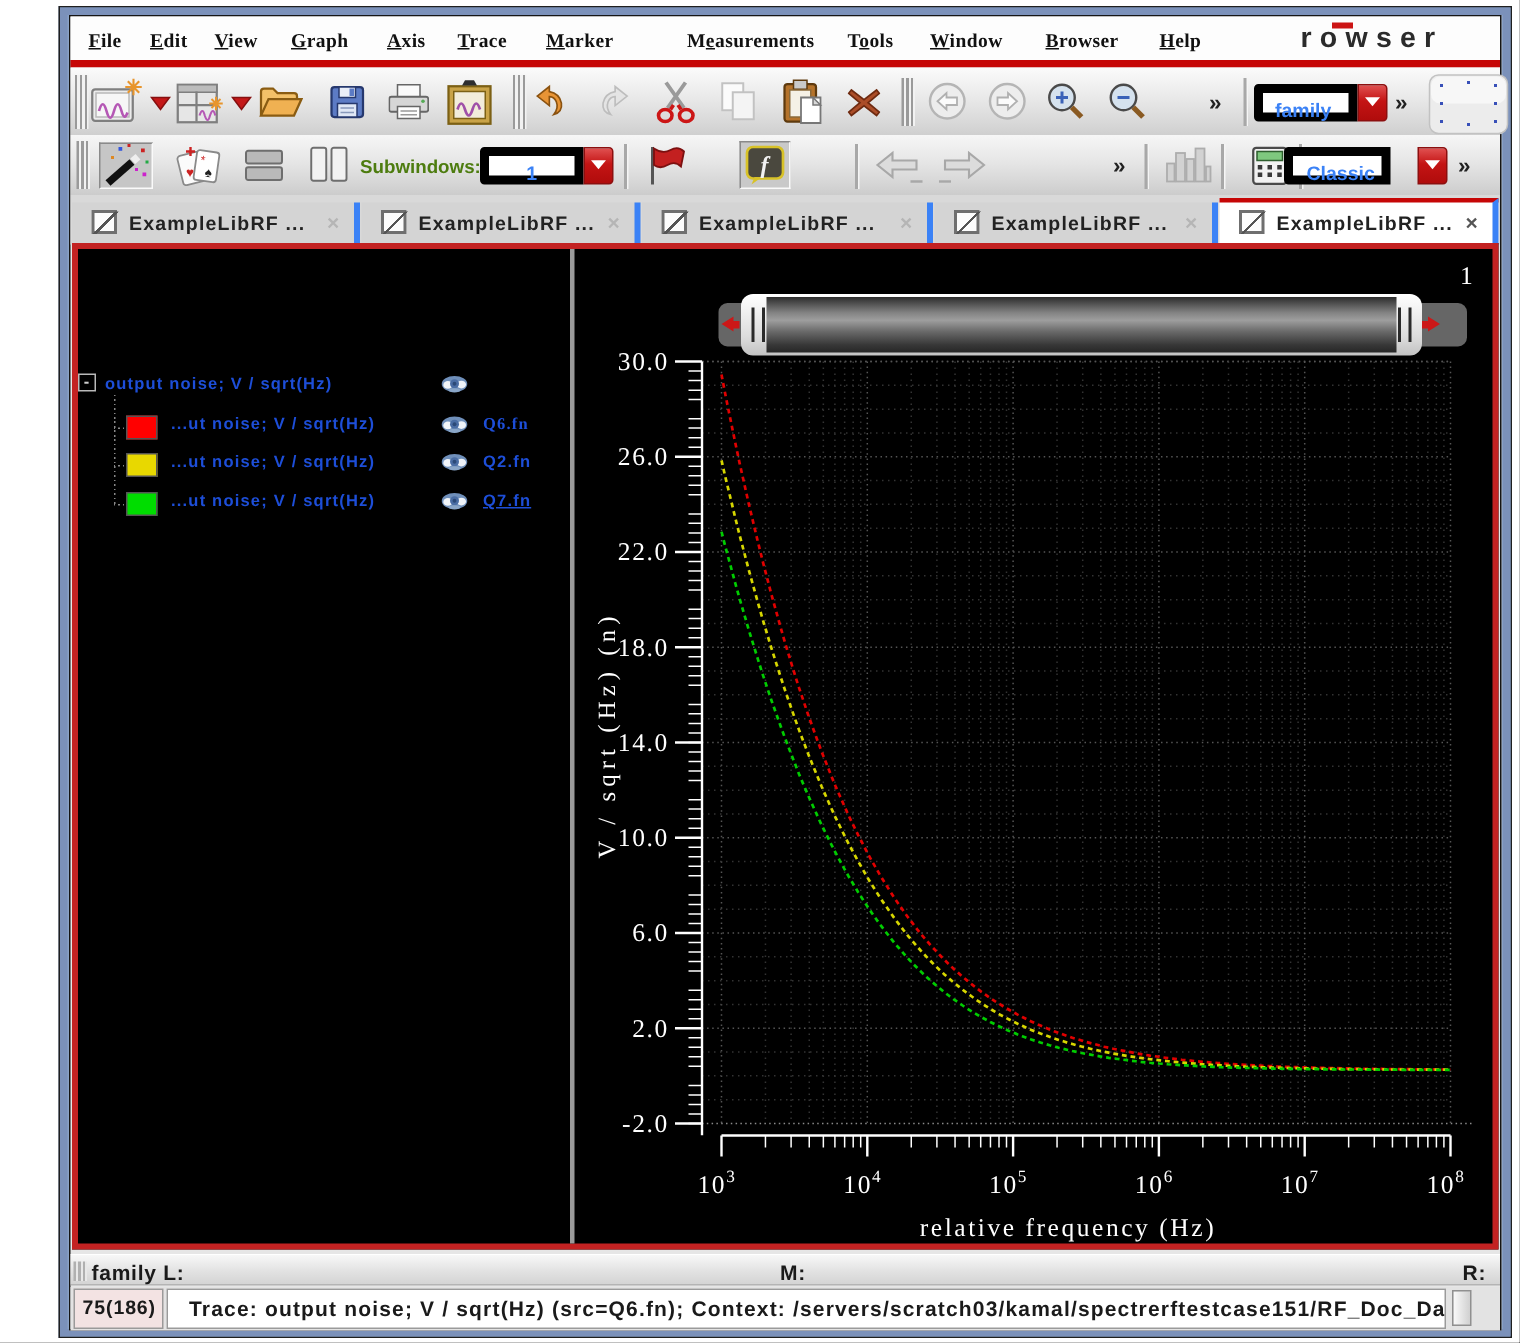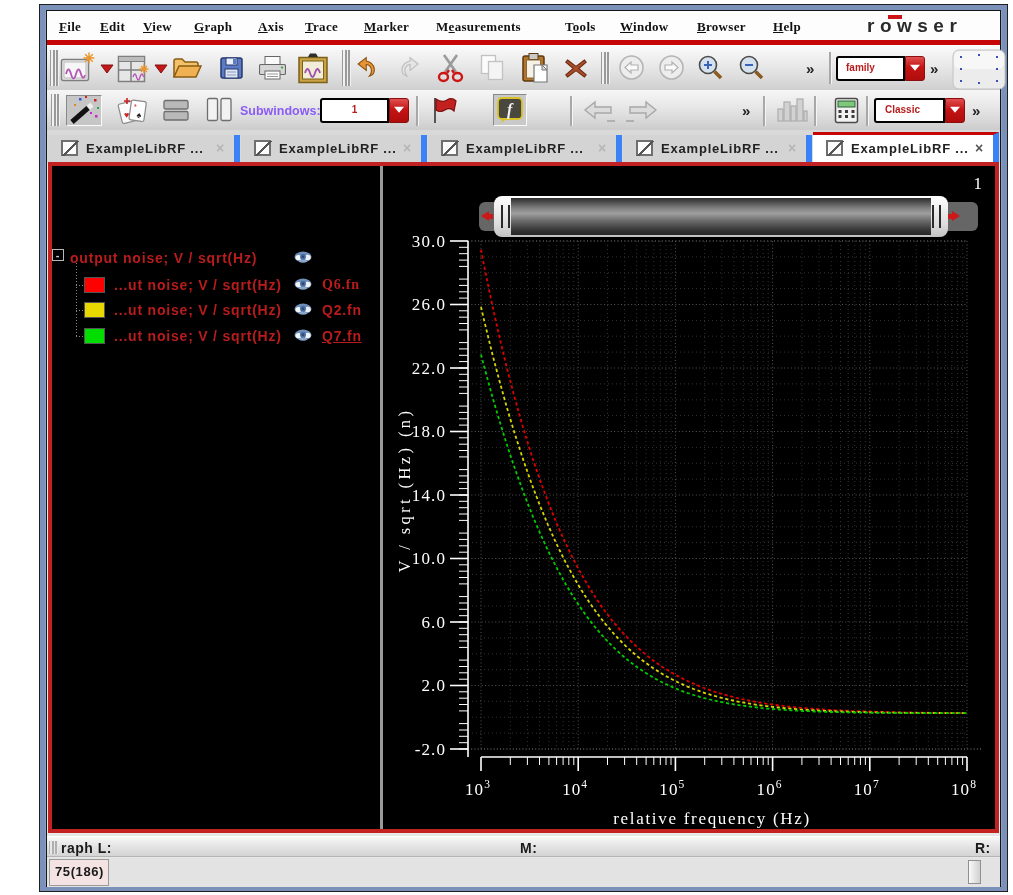--- a/index.html
+++ b/index.html
@@ -23,51 +23,51 @@
 #redline { left:47px; top:40px; width:953px; height:5px; background:#c60606; }
 
 
 #tb1 { left:47px; top:45px; width:953px; height:45px;
   background:linear-gradient(#fbfbfb,#e9e9e9 45%,#d9d9d9 80%,#cfcfcf); }
 #tb2 { left:47px; top:90px; width:953px; height:40px;
   background:linear-gradient(#f6f6f6,#e6e6e6 45%,#d6d6d6 80%,#cccccc); }
 .grip { width:9px; background:repeating-linear-gradient(90deg,#9a9a9a 0 1.5px,#f2f2f2 1.5px 3.2px); }
 .sep  { width:4px; border-left:2px solid #a8a8a8; box-shadow:inset 1px 0 0 #f5f5f5; }
 .chev { font-size:15px; font-weight:bold; color:#222; letter-spacing:-1px; }
-.combo { background:#ffffff; border:2px solid #000000; border-radius:3px 0 0 3px;
-  font-size:10px; color:#b91c1c; }
+.combo { background:#ffffff; border:6px solid #000000; border-radius:3px 0 0 3px;
+  font-size:13px; color:#3b82f6; }
 .combobtn { background:linear-gradient(#e05050,#c41414 45%,#b00c0c); border:1px solid #8c0f0f;
   border-radius:0 3px 3px 0; }
 .combobtn:after { content:""; position:absolute; left:50%; top:50%;
   transform:translate(-50%,-38%); border:5px solid transparent; border-top:6px solid #ffffff; }
 
 
 #tabbar { left:47px; top:130px; width:953px; height:33px; background:#d9d9d9; }
 .tab { position:absolute; top:5px; height:28px; background:#d4d4d4;
-  border-right:6px solid #3b82f6; font-size:13px; font-weight:bold; letter-spacing:0.8px; color:#222; }
+  border-right:4px solid #3b82f6; font-size:13px; font-weight:bold; letter-spacing:0.8px; color:#222; }
 .tab .ticon { position:absolute; left:13px; top:5px; width:17px; height:16px;
   background:#fcfcfc; border:2px solid #6f6f6f; }
 .tab .ticon:after { content:""; position:absolute; left:-1px; top:-1px; width:17px; height:15px;
   background:linear-gradient(135deg, transparent 46%, #555 46%, #555 54%, transparent 54%); }
 .tab .tlabel { position:absolute; left:38px; top:6px; }
 .tab .tx { position:absolute; right:9px; top:5px; color:#b5b5b5; font-size:14px; font-weight:bold; }
 #tab5 { top:2px; height:31px; background:#ffffff; border-top:3px solid #c60606; }
 
 
 #plotpanel { left:48px; top:162px; width:951px; height:671px;
   border:4px solid #c32222; background:#000000; }
 
 
 #thead { left:52px; top:197px; width:328px; height:25px;
   background:linear-gradient(#e9e9e9,#d2d2d2 60%,#c6c6c6);
   border-bottom:2px solid #6e6e6e; font-size:14px; font-weight:bold; letter-spacing:0.9px; color:#111; }
 #thead .hc { position:absolute; top:4px; }
 #thead .hsep { position:absolute; top:0; width:2px; height:23px; background:#8f8f8f;
   box-shadow:1px 0 0 #ececec; }
-.trow { position:absolute; font-size:14px; font-weight:bold; letter-spacing:0.8px; color:#b91c1c; opacity:0.999; }
+.trow { position:absolute; font-size:11px; font-weight:bold; letter-spacing:0.8px; color:#1d4ed8; opacity:0.999; }
 .swatch { position:absolute; width:21px; height:16px; border:1px solid #555; }
 #divider { left:380px; top:166px; width:3px; height:663px; background:#9a9a9a; }
 
 
 #sbL { left:479px; top:202px; width:19px; height:29px; background:#666666; border-radius:6px 0 0 6px; }
 #sbR { left:944px; top:202px; width:34px; height:29px; background:#666666; border-radius:0 6px 6px 0; }
 #sbC { left:494px; top:196px; width:454px; height:41px;
   border-radius:8px; background:linear-gradient(#ffffff,#dcdcdc 70%,#c2c2c2); }
 #sbCbar { position:absolute; left:17px; right:17px; top:2px; bottom:2px;
   background:linear-gradient(#2c2c2c,#828282 28%,#9e9e9e 42%,#6a6a6a 62%,#383838 86%,#262626); }
@@ -96,21 +96,21 @@
   <div class="abs" id="content"></div>
 
   <div class="abs" id="menubar">
     <span class="mi" style="left:12px"><u>F</u>ile</span>
     <span class="mi" style="left:53px"><u>E</u>dit</span>
     <span class="mi" style="left:96px"><u>V</u>iew</span>
     <span class="mi" style="left:147px"><u>G</u>raph</span>
     <span class="mi" style="left:211px"><u>A</u>xis</span>
     <span class="mi" style="left:258px"><u>T</u>race</span>
     <span class="mi" style="left:317px"><u>M</u>arker</span>
-    <span class="mi" style="left:389px">M<u>e</u>asurements</span>
+    <span class="mi" style="left:411px">M<u>e</u>asurements</span>
     <span class="mi" style="left:518px">T<u>o</u>ols</span>
     <span class="mi" style="left:573px"><u>W</u>indow</span>
     <span class="mi" style="left:650px"><u>B</u>rowser</span>
     <span class="mi" style="left:726px"><u>H</u>elp</span>
     <span id="cadence" style="position:absolute; left:820px; top:4px; font-size:19px;
       font-weight:bold; letter-spacing:5.5px; color:#2b2b2b;">rowser</span>
     <span style="position:absolute; left:841px; top:4px; width:14px; height:3.5px; background:#cc1414;"></span>
   </div>
   <div class="abs" id="redline"></div>
 
@@ -271,21 +271,21 @@
     <text x="9" y="24" font-size="9" fill="#cc2222" font-family="Liberation Sans">♥</text>
   </svg>
   <svg class="abs" style="left:163px; top:99px;" width="27" height="23">
     <rect x="1" y="1.5" width="24" height="8.5" rx="1.5" fill="#b9b9b9" stroke="#6e6e6e" stroke-width="1.3"></rect>
     <rect x="1" y="12.5" width="24" height="8.5" rx="1.5" fill="#b9b9b9" stroke="#6e6e6e" stroke-width="1.3"></rect>
   </svg>
   <svg class="abs" style="left:206px; top:97px;" width="27" height="26">
     <rect x="1.5" y="1.5" width="10" height="22" rx="1.5" fill="#f2f2f2" stroke="#6e6e6e" stroke-width="1.3"></rect>
     <rect x="15" y="1.5" width="10" height="22" rx="1.5" fill="#f2f2f2" stroke="#6e6e6e" stroke-width="1.3"></rect>
   </svg>
-  <span class="abs" style="left:240px; top:104px; font-size:12.5px; font-weight:bold; color:#8b5cf6;">Subwindows:</span>
+  <span class="abs" style="left:240px; top:104px; font-size:12.5px; font-weight:bold; color:#4d7c0f;">Subwindows:</span>
   <div class="abs combo" style="left:320px; top:98px; width:69px; height:25px; text-align:center;"><span style="position:relative; top:4px; font-weight:bold;">1</span></div>
   <div class="abs combobtn" style="left:389px; top:98px; width:20px; height:25px;"></div>
   <div class="abs sep" style="left:416px; top:96px; height:30px;"></div>
   <svg class="abs" style="left:430px; top:96px;" width="28" height="28">
     <path d="M5 2 L5 27" stroke="#555" stroke-width="2"></path>
     <path d="M6 3 Q12 7 17 4 Q22 1 26 5 L24 15 Q20 11 15 14 Q10 17 6 14 Z" fill="#c32020" stroke="#7c1010" stroke-width="1.2"></path>
   </svg>
   <div class="abs" style="left:493px; top:94px; width:34px; height:32px; background:#c9c9c9;
     border-top:1.5px solid #8a8a8a; border-left:1.5px solid #8a8a8a; border-bottom:1.5px solid #fafafa; border-right:1.5px solid #fafafa;"></div>
   <svg class="abs" style="left:496px; top:96px;" width="29" height="29">
@@ -320,21 +320,21 @@
     <g fill="#3a3a3a">
       <rect x="4.5" y="13" width="3" height="3"></rect>
         <rect x="11" y="13" width="3" height="3"></rect>
         <rect x="17.5" y="13" width="3" height="3"></rect>
       <rect x="4.5" y="18" width="3" height="3"></rect>
         <rect x="11" y="18" width="3" height="3"></rect>
         <rect x="17.5" y="18" width="3" height="3"></rect>
     </g>
   </svg>
   <div class="abs sep" style="left:866px; top:96px; height:30px;"></div>
-  <div class="abs combo" style="left:874px; top:98px; width:71px; height:25px;padding-left:44px;">
+  <div class="abs combo" style="left:856px; top:98px; width:71px; height:25px;padding-left:44px;">
       <span style="position:absolute; left:9px; top:4px; font-weight:bold;">Classic</span>
     </div>
   <div class="abs combobtn" style="left:945px; top:98px; width:20px; height:25px;"></div>
   <span class="abs chev" style="left:972px; top:102px;">»</span>
 
   <div class="abs" id="tabbar">
     <div class="tab" id="tab1" style="left:1px; width:192px;">
       <span class="ticon"></span>
         <span class="tlabel">ExampleLibRF ...</span>
         <span class="tx">×</span>
@@ -665,23 +665,26 @@
 <text x="410" y="490" text-anchor="middle" font-size="16.5px" letter-spacing="3.4" transform="rotate(-90 410 490)">V / sqrt (Hz) (n)</text>
 <text x="983" y="189" text-anchor="end" font-size="17px">1</text>
 </g>
 <polyline fill="none" stroke="#e00000" stroke-width="1.8" stroke-dasharray="3.2 2.6" points="481.0,249.7 484.0,265.2 487.1,280.2 490.1,294.8 493.1,308.9 496.2,322.6 499.2,335.9 502.3,348.9 505.3,361.4 508.3,373.5 511.4,385.3 514.4,396.8 517.5,407.8 520.5,418.6 523.5,429.0 526.6,439.1 529.6,448.8 532.6,458.3 535.7,467.4 538.7,476.3 541.8,484.9 544.8,493.2 547.8,501.2 550.9,509.0 553.9,516.5 556.9,523.8 560.0,530.8 563.0,537.6 566.0,544.2 569.1,550.6 572.1,556.7 575.2,562.6 578.2,568.4 581.2,573.9 584.3,579.2 587.3,584.4 590.4,589.4 593.4,594.2 596.4,598.8 599.5,603.3 602.5,607.6 605.5,611.8 608.6,615.8 611.6,619.7 614.6,623.4 617.7,627.0 620.7,630.5 623.8,633.8 626.8,637.0 629.8,640.1 632.9,643.1 635.9,646.0 639.0,648.7 642.0,651.4 645.0,653.9 648.1,656.4 651.1,658.8 654.1,661.1 657.2,663.3 660.2,665.4 663.2,667.4 666.3,669.3 669.3,671.2 672.4,673.0 675.4,674.7 678.4,676.4 681.5,678.0 684.5,679.5 687.5,681.0 690.6,682.4 693.6,683.7 696.7,685.0 699.7,686.3 702.7,687.5 705.8,688.6 708.8,689.7 711.9,690.8 714.9,691.8 717.9,692.7 721.0,693.7 724.0,694.6 727.0,695.4 730.1,696.2 733.1,697.0 736.1,697.8 739.2,698.5 742.2,699.2 745.3,699.8 748.3,700.4 751.3,701.0 754.4,701.6 757.4,702.2 760.5,702.7 763.5,703.2 766.5,703.7 769.6,704.1 772.6,704.5 775.6,705.0 778.7,705.4 781.7,705.7 784.8,706.1 787.8,706.5 790.8,706.8 793.9,707.1 796.9,707.4 799.9,707.7 803.0,708.0 806.0,708.2 809.0,708.5 812.1,708.7 815.1,708.9 818.2,709.2 821.2,709.4 824.2,709.6 827.3,709.8 830.3,709.9 833.4,710.1 836.4,710.3 839.4,710.4 842.5,710.6 845.5,710.7 848.5,710.8 851.6,711.0 854.6,711.1 857.7,711.2 860.7,711.3 863.7,711.4 866.8,711.5 869.8,711.6 872.8,711.7 875.9,711.8 878.9,711.9 882.0,711.9 885.0,712.0 888.0,712.1 891.1,712.1 894.1,712.2 897.1,712.3 900.2,712.3 903.2,712.4 906.2,712.4 909.3,712.5 912.3,712.5 915.4,712.5 918.4,712.6 921.4,712.6 924.5,712.7 927.5,712.7 930.5,712.7 933.6,712.8 936.6,712.8 939.7,712.8 942.7,712.8 945.7,712.9 948.8,712.9 951.8,712.9 954.9,712.9 957.9,713.0 960.9,713.0 964.0,713.0 967.0,713.0"></polyline>
 <polyline fill="none" stroke="#d6d600" stroke-width="1.8" stroke-dasharray="3.2 2.6" points="481.0,306.9 484.0,319.9 487.1,332.5 490.1,344.9 493.1,356.9 496.2,368.6 499.2,380.0 502.3,391.1 505.3,401.9 508.3,412.4 511.4,422.6 514.4,432.5 517.5,442.2 520.5,451.5 523.5,460.6 526.6,469.5 529.6,478.1 532.6,486.4 535.7,494.5 538.7,502.4 541.8,510.0 544.8,517.3 547.8,524.5 550.9,531.4 553.9,538.2 556.9,544.7 560.0,551.0 563.0,557.1 566.0,563.0 569.1,568.7 572.1,574.2 575.2,579.6 578.2,584.8 581.2,589.8 584.3,594.6 587.3,599.3 590.4,603.8 593.4,608.1 596.4,612.3 599.5,616.4 602.5,620.3 605.5,624.1 608.6,627.7 611.6,631.2 614.6,634.6 617.7,637.9 620.7,641.0 623.8,644.1 626.8,647.0 629.8,649.8 632.9,652.5 635.9,655.1 639.0,657.6 642.0,660.0 645.0,662.3 648.1,664.5 651.1,666.7 654.1,668.7 657.2,670.7 660.2,672.6 663.2,674.4 666.3,676.2 669.3,677.9 672.4,679.5 675.4,681.0 678.4,682.5 681.5,683.9 684.5,685.3 687.5,686.6 690.6,687.8 693.6,689.0 696.7,690.1 699.7,691.2 702.7,692.3 705.8,693.3 708.8,694.2 711.9,695.2 714.9,696.0 717.9,696.9 721.0,697.7 724.0,698.4 727.0,699.2 730.1,699.9 733.1,700.5 736.1,701.2 739.2,701.8 742.2,702.4 745.3,702.9 748.3,703.4 751.3,703.9 754.4,704.4 757.4,704.9 760.5,705.3 763.5,705.7 766.5,706.1 769.6,706.5 772.6,706.8 775.6,707.2 778.7,707.5 781.7,707.8 784.8,708.1 787.8,708.4 790.8,708.6 793.9,708.9 796.9,709.1 799.9,709.4 803.0,709.6 806.0,709.8 809.0,710.0 812.1,710.1 815.1,710.3 818.2,710.5 821.2,710.6 824.2,710.8 827.3,710.9 830.3,711.1 833.4,711.2 836.4,711.3 839.4,711.4 842.5,711.5 845.5,711.6 848.5,711.7 851.6,711.8 854.6,711.9 857.7,712.0 860.7,712.1 863.7,712.1 866.8,712.2 869.8,712.3 872.8,712.3 875.9,712.4 878.9,712.4 882.0,712.5 885.0,712.5 888.0,712.6 891.1,712.6 894.1,712.7 897.1,712.7 900.2,712.7 903.2,712.8 906.2,712.8 909.3,712.8 912.3,712.9 915.4,712.9 918.4,712.9 921.4,712.9 924.5,713.0 927.5,713.0 930.5,713.0 933.6,713.0 936.6,713.0 939.7,713.0 942.7,713.1 945.7,713.1 948.8,713.1 951.8,713.1 954.9,713.1 957.9,713.1 960.9,713.1 964.0,713.1 967.0,713.2"></polyline>
 <polyline fill="none" stroke="#00cc00" stroke-width="1.8" stroke-dasharray="3.2 2.6" points="481.0,354.5 484.0,366.1 487.1,377.4 490.1,388.5 493.1,399.2 496.2,409.7 499.2,420.0 502.3,429.9 505.3,439.6 508.3,449.1 511.4,458.3 514.4,467.2 517.5,475.9 520.5,484.3 523.5,492.5 526.6,500.5 529.6,508.2 532.6,515.8 535.7,523.1 538.7,530.1 541.8,537.0 544.8,543.6 547.8,550.1 550.9,556.3 553.9,562.4 556.9,568.2 560.0,573.9 563.0,579.4 566.0,584.7 569.1,589.8 572.1,594.8 575.2,599.6 578.2,604.2 581.2,608.6 584.3,613.0 587.3,617.1 590.4,621.1 593.4,625.0 596.4,628.7 599.5,632.3 602.5,635.8 605.5,639.1 608.6,642.4 611.6,645.4 614.6,648.4 617.7,651.3 620.7,654.0 623.8,656.7 626.8,659.2 629.8,661.7 632.9,664.0 635.9,666.3 639.0,668.4 642.0,670.5 645.0,672.5 648.1,674.4 651.1,676.2 654.1,678.0 657.2,679.7 660.2,681.3 663.2,682.8 666.3,684.3 669.3,685.7 672.4,687.1 675.4,688.3 678.4,689.6 681.5,690.8 684.5,691.9 687.5,693.0 690.6,694.0 693.6,695.0 696.7,695.9 699.7,696.8 702.7,697.6 705.8,698.5 708.8,699.2 711.9,700.0 714.9,700.7 717.9,701.3 721.0,702.0 724.0,702.6 727.0,703.1 730.1,703.7 733.1,704.2 736.1,704.7 739.2,705.2 742.2,705.6 745.3,706.0 748.3,706.4 751.3,706.8 754.4,707.2 757.4,707.5 760.5,707.9 763.5,708.2 766.5,708.5 769.6,708.7 772.6,709.0 775.6,709.2 778.7,709.5 781.7,709.7 784.8,709.9 787.8,710.1 790.8,710.3 793.9,710.5 796.9,710.6 799.9,710.8 803.0,711.0 806.0,711.1 809.0,711.2 812.1,711.4 815.1,711.5 818.2,711.6 821.2,711.7 824.2,711.8 827.3,711.9 830.3,712.0 833.4,712.0 836.4,712.1 839.4,712.2 842.5,712.3 845.5,712.3 848.5,712.4 851.6,712.5 854.6,712.5 857.7,712.6 860.7,712.6 863.7,712.6 866.8,712.7 869.8,712.7 872.8,712.8 875.9,712.8 878.9,712.8 882.0,712.9 885.0,712.9 888.0,712.9 891.1,712.9 894.1,713.0 897.1,713.0 900.2,713.0 903.2,713.0 906.2,713.0 909.3,713.1 912.3,713.1 915.4,713.1 918.4,713.1 921.4,713.1 924.5,713.1 927.5,713.1 930.5,713.1 933.6,713.2 936.6,713.2 939.7,713.2 942.7,713.2 945.7,713.2 948.8,713.2 951.8,713.2 954.9,713.2 957.9,713.2 960.9,713.2 964.0,713.2 967.0,713.2"></polyline>
 </svg>
 
   <div class="abs" id="status1">
     <span style="position:absolute; left:2px; top:4px; width:9px; height:13px; background:repeating-linear-gradient(90deg,#b0b0b0 0 1.5px,#e8e8e8 1.5px 3.2px);"></span>
-      <span style="position:absolute; left:14px; top:3px;">raph L:</span>
+      <span style="position:absolute; left:14px; top:3px;">family L:</span>
     <span style="position:absolute; left:473px; top:3px;">M:</span>
     <span style="position:absolute; left:928px; top:3px;">R:</span>
   </div>
   <div class="abs" id="status2">
     <div id="cellpink">
         <span style="position:absolute; left:5px; top:4px;">75(186)</span>
       </div>
+    <div id="cellmsg">
+        <span style="position:absolute; left:14px; top:4px; white-space:nowrap; letter-spacing:0.78px;">Trace: output noise; V / sqrt(Hz) (src=Q6.fn); Context: /servers/scratch03/kamal/spectrerftestcase151/RF_Doc_Da</span>
+      </div>
     <div id="thumb2"></div>
   </div>
 </div>
 
 </body></html>

